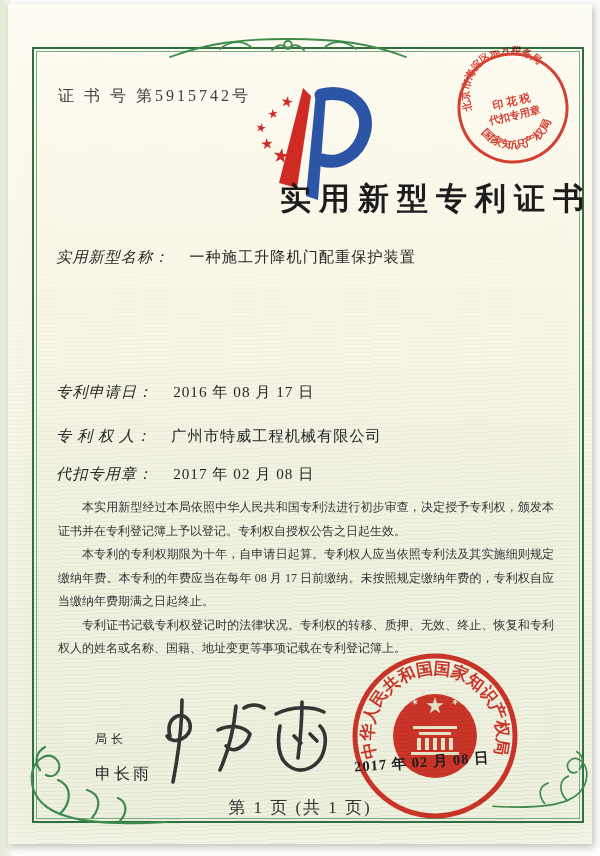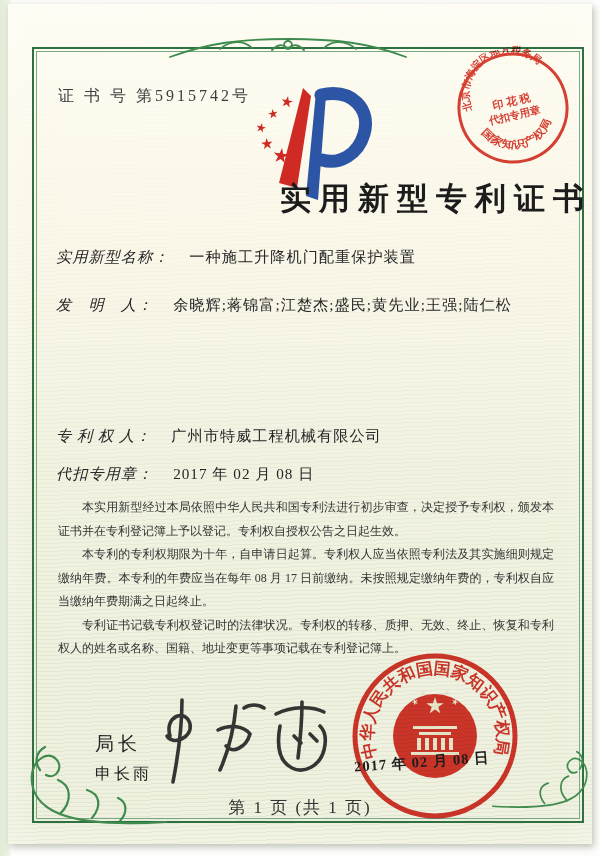--- a/index.html
+++ b/index.html
@@ -42,21 +42,21 @@
     transform:rotate(-13deg);opacity:.95;mix-blend-mode:multiply;}
   .field{position:absolute;left:48px;right:36px;font-size:15.2px;color:#262626;
     letter-spacing:1px;white-space:nowrap;}
   .field .lbl{margin-right:20px;font-style:italic;}
   .f0{top:243px}.f1{top:291px}.f2{top:334px}.f3{top:378px}.f4{top:422px}.f5{top:460px}
   .body-text{
     position:absolute;left:50px;right:38px;top:492px;
     font-size:12px;line-height:23.5px;color:#343434;text-align:justify;
   }
   .body-text p{margin:0;text-indent:2em;}
-  .director-lbl{position:absolute;left:87px;top:727px;font-size:19px;letter-spacing:4px;color:#222;}
+  .director-lbl{position:absolute;left:87px;top:727px;font-size:12px;letter-spacing:4px;color:#222;}
   .director-name{position:absolute;left:87px;top:760px;font-size:16px;letter-spacing:3px;color:#222;}
   .signature{position:absolute;left:132px;top:690px;width:190px;height:95px;}
   .seal{position:absolute;left:339px;top:644px;width:176px;height:176px;
     opacity:.93;mix-blend-mode:multiply;}
   .seal-date{
     position:absolute;left:346px;top:748px;width:160px;
     font-size:14.5px;font-weight:bold;color:#1d1d1d;letter-spacing:1px;
     transform:rotate(-4deg);white-space:nowrap;
   }
   .page-num{position:absolute;left:0;right:0;top:792px;text-align:center;
@@ -130,22 +130,22 @@
     <polygon points="58,2 66,10 52,102 34,97" fill="#cf2b24"></polygon>
     <polygon points="71,6 81,9 73,114 61,110" fill="#2c55a5"></polygon>
     <path d="M76,9 C108,2 126,24 119,48 C113,69 94,79 77,74" fill="none" stroke="#2c55a5" stroke-width="13" stroke-linecap="round"></path>
   </svg>
 
   <div class="title">实用新型专利证书</div>
 
   <div class="field f0">
     <span class="lbl">实用新型名称：</span><span>一种施工升降机门配重保护装置</span>
   </div>
-  <div class="field f1">
-    <span class="lbl">发　明　人：</span><span>余晓辉;蒋锦富;江楚杰;盛民;黄先业;王强;陆仁松</span>
+  <div class="field f3">
+    <span class="lbl">专利申请日：</span><span>2016 年 08 月 17 日</span>
   </div>
   <div class="field f4">
     <span class="lbl">专 利 权 人：</span><span>广州市特威工程机械有限公司</span>
   </div>
   <div class="field f5">
     <span class="lbl">代扣专用章：</span><span>2017 年 02 月 08 日</span>
   </div>
 
   <div class="body-text">
     <p>本实用新型经过本局依照中华人民共和国专利法进行初步审查，决定授予专利权，颁发本证书并在专利登记簿上予以登记。专利权自授权公告之日起生效。</p>

